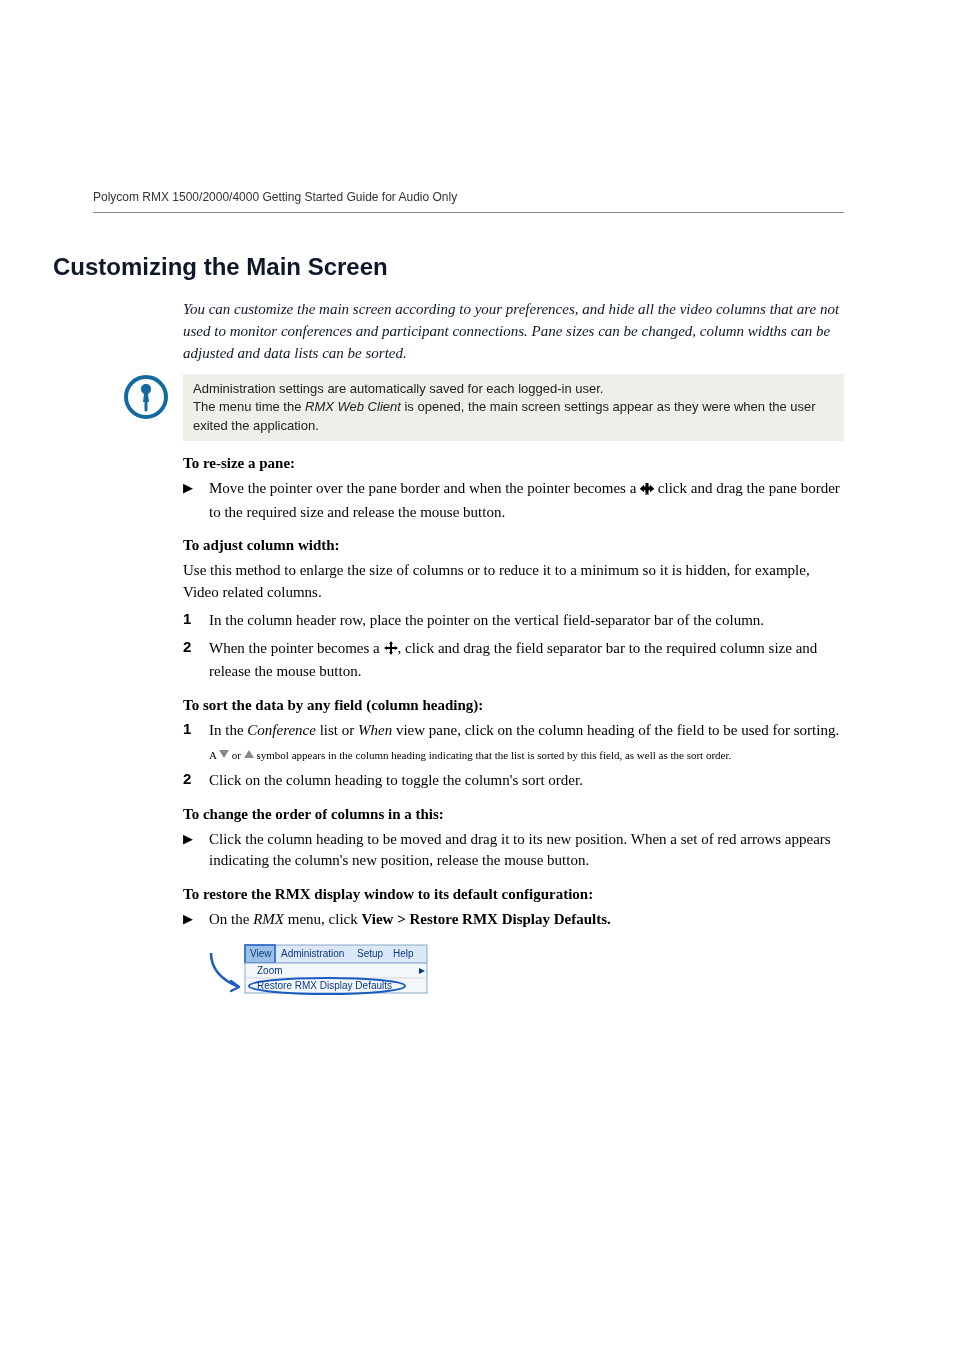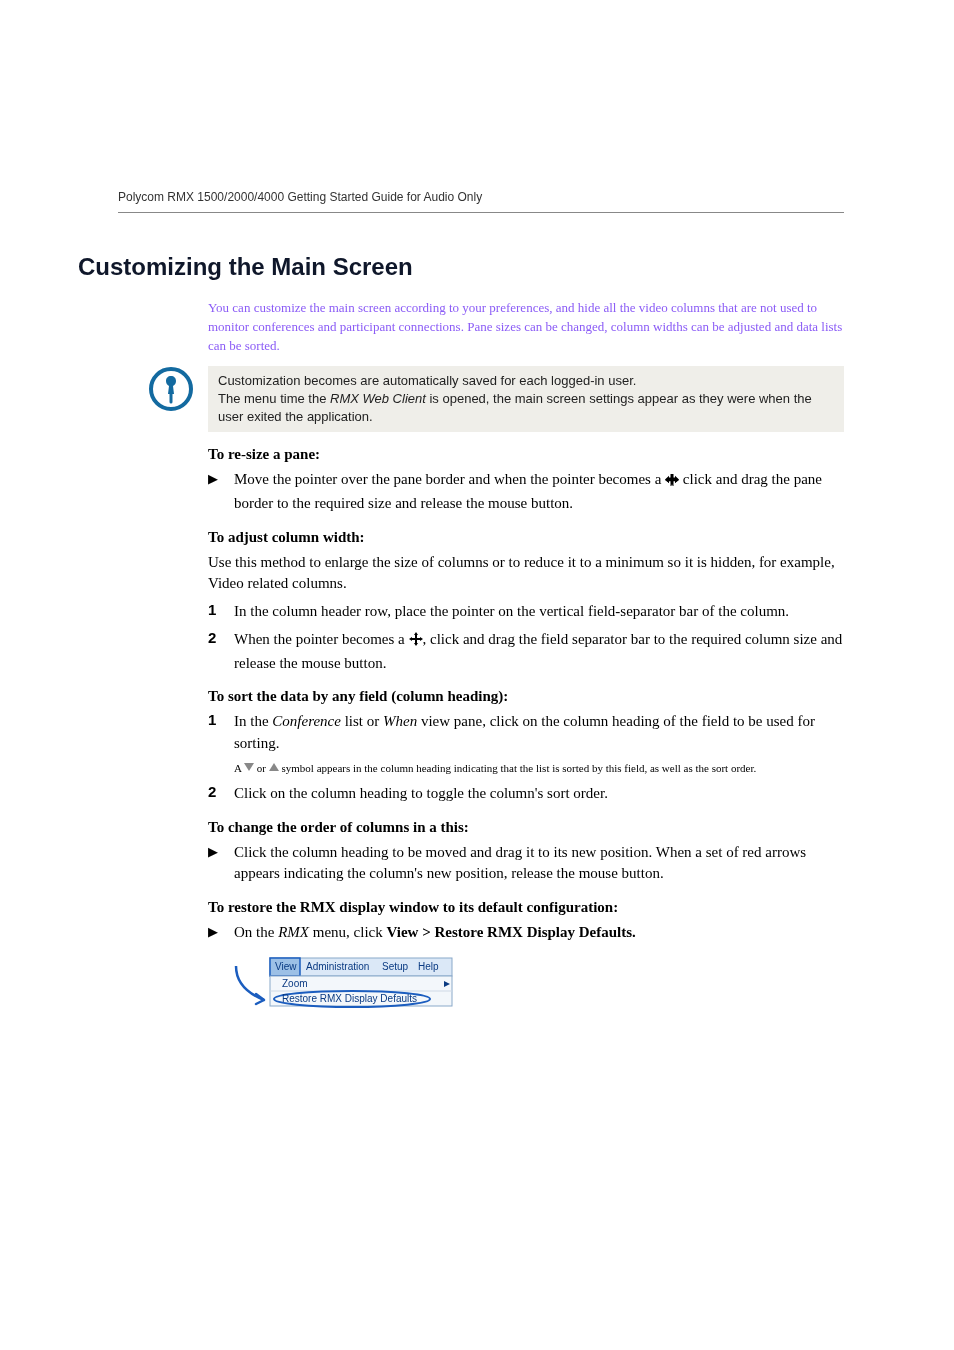--- a/index.html
+++ b/index.html
@@ -3,21 +3,21 @@
 <meta charset="utf-8">
 <style>
   * { margin: 0; padding: 0; box-sizing: border-box; }
   body {
     font-family: Georgia, 'Times New Roman', serif;
     background: #fff;
     width: 954px;
     margin: 0 auto;
   }
   .page {
-    padding: 190px 110px 60px 118px;
+    padding: 190px 110px 60px 93px;
   }
   .running-header {
     font-family: Arial, Helvetica, sans-serif;
     font-size: 12px;
     color: #333;
     margin-bottom: 8px;
   }
   .hr {
     border: none;
     border-top: 1px solid #888;
@@ -28,24 +28,25 @@
     font-weight: bold;
     font-size: 24px;
     color: #0f172a;
     margin-bottom: 18px;
     margin-left: -40px;
   }
   .body-block {
     margin-left: 90px;
   }
   .intro {
-    font-size: 13px;
-    line-height: 1.45;
-    color: #8b5cf6;
+    font-size: 15px;
+    line-height: 1.45;
+    color: #0f172a;
     margin-bottom: 10px;
+    font-style: italic;
   }
   .note-row {
     display: flex;
     align-items: flex-start;
     margin-left: -60px;
     margin-bottom: 10px;
   }
   .note-icon {
     flex: 0 0 46px;
     height: 46px;
@@ -150,21 +151,21 @@
 
     <div class="note-row">
       <div class="note-icon">
         <svg viewBox="0 0 46 46" width="46" height="46">
           <circle cx="23" cy="23" r="20" fill="none" stroke="#136aa0" stroke-width="4"></circle>
           <path d="M23 10 C20 10 18 12 18 15 C18 17 19 19 21 20 L20 28 L26 28 L25 20 C27 19 28 17 28 15 C28 12 26 10 23 10 Z" fill="#136aa0"></path>
           <path d="M23 28 L23 36" stroke="#136aa0" stroke-width="3" stroke-linecap="round"></path>
         </svg>
       </div>
       <div class="note-box">
-        <span>Customization becomes are automatically saved for each logged-in user.</span><br>
+        <span>Administration settings are automatically saved for each logged-in user.</span><br>
         <span>The menu time the </span><em>RMX Web Client</em><span> is opened, the main screen settings appear as they were when the user exited the application.</span>
       </div>
     </div>
 
     <div class="subhead">To re-size a pane:</div>
     <div class="list-item">
       <div class="marker-bullet">▶</div>
       <div class="li-body">
         <span>Move the pointer over the pane border and when the pointer becomes a </span>
         <span class="resize-icon">

